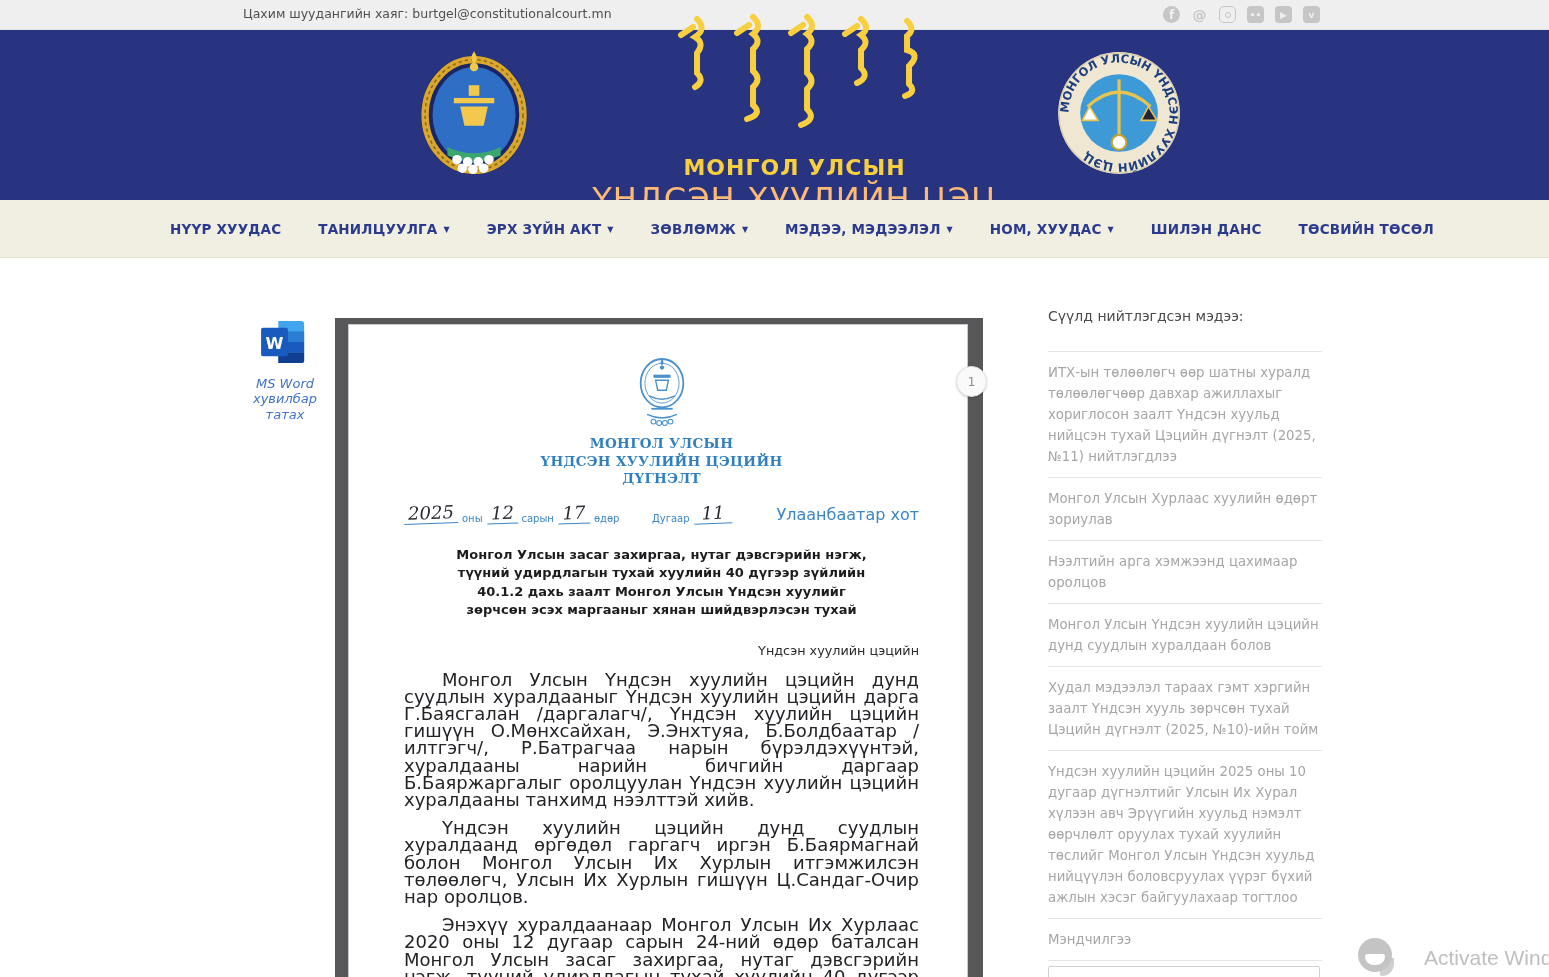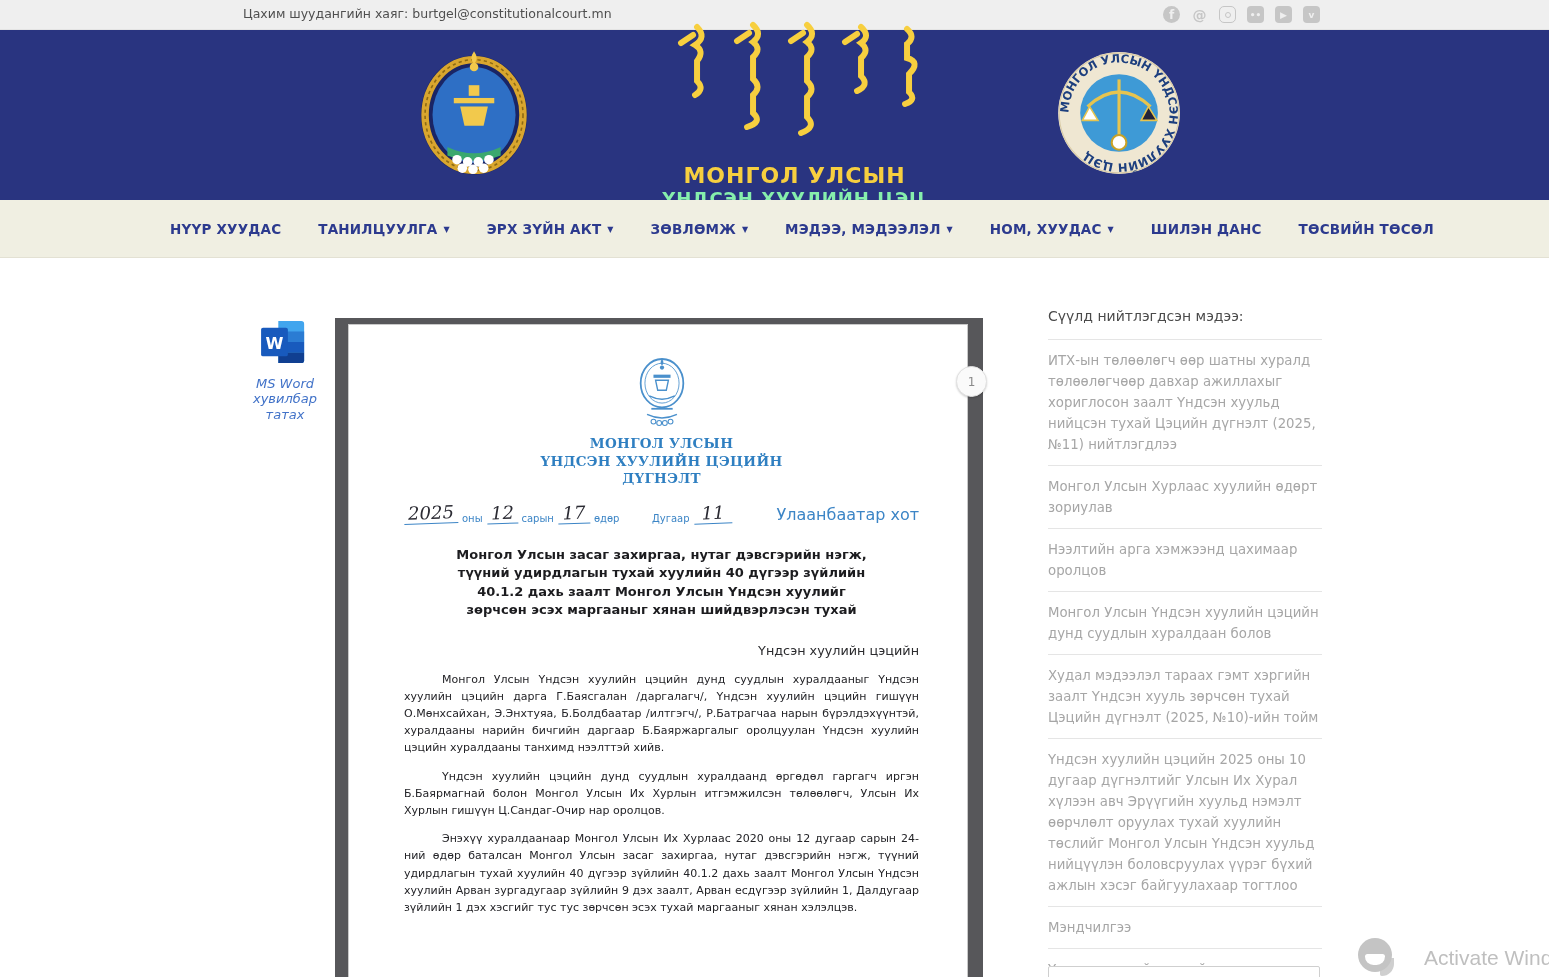--- a/index.html
+++ b/index.html
@@ -19,21 +19,21 @@
   .soc-outline { border:1.6px solid #c6c6c6; border-radius:5px; }
   .soc-outline .dot { width:6px; height:6px; border:1.6px solid #c6c6c6; border-radius:50%; }
   .soc-at { font-size:14px; color:#c6c6c6; font-weight:bold; }
 
   
   .header { position:absolute; top:30px; left:0; width:100%; height:170px; background:#293480; }
   .header-inner { position:absolute; left:50%; top:0; transform:translateX(-47%); height:170px;
                   display:flex; align-items:center; gap:46px; }
   .header-center { width:430px; text-align:center; }
   .header-title1 { color:#f7cf3f; font-weight:bold; font-size:22px; letter-spacing:1px; margin-top:6px; }
-  .header-title2 { color:#86efac; font-weight:bold; font-size:18px; letter-spacing:1px; }
+  .header-title2 { color:#fdba74; font-weight:normal; font-size:32px; letter-spacing:1px; }
 
   
   .navbar { position:absolute; top:200px; left:0; width:100%; height:58px; background:#f0efe2;
             border-bottom:1px solid #e3e1d3; display:flex; align-items:center;
             padding-left:170px; gap:37px; }
   .nav-item { display:flex; align-items:center; gap:6px; cursor:pointer; white-space:nowrap; }
   .nav-label { color:#2c3a8e; font-weight:bold; font-size:13.5px; letter-spacing:.2px; }
   .nav-caret { color:#2c3a8e; font-size:8px; margin-top:2px; }
 
   
@@ -56,26 +56,26 @@
   .hand { font-family:"DejaVu Serif", serif; font-style:italic; font-size:18px; color:#2b2b33;
           display:inline-block; transform:rotate(-2deg); padding:0 4px; }
   .blank { border-bottom:1.3px solid #3c85c6; display:inline-block; text-align:center; }
   .dl-left { display:flex; align-items:flex-end; gap:4px; }
   .dl-center { position:absolute; left:248px; display:flex; align-items:flex-end; gap:4px; }
   .doc-dateline { position:relative; }
   .dl-city { margin-left:auto; font-size:16px; }
   .doc-title { margin-top:22px; text-align:center; font-weight:bold; font-size:13px;
                line-height:18.5px; color:#1c1c1f; }
   .doc-location { margin-top:22px; text-align:right; font-size:12.8px; line-height:18px; color:#2b2b2e; }
-  .doc-par { margin-top:11px; font-size:11px; line-height:17.2px; text-align:justify;
+  .doc-par { margin-top:11px; font-size:18px; line-height:17.2px; text-align:justify;
              text-indent:38px; color:#232327; }
 
   
   .sidebar { position:absolute; left:1048px; top:308px; width:274px; height:658px; overflow:hidden; }
-  .sidebar-title { font-size:14px; color:#4a4a4a; margin-bottom:15px; }
+  .sidebar-title { font-size:14px; color:#4a4a4a; margin-bottom:27px; }
   .sidebar-list { list-style:none; border-top:1px solid #e5e5e5; }
   .sidebar-list li { padding:10px 0; border-bottom:1px solid #e5e5e5; font-size:13.3px;
                      line-height:21px; color:#a6a6a6; cursor:pointer; }
   .sidebar-box { position:absolute; left:1048px; top:966px; width:272px; height:42px;
                  border:1px solid #cfcfcf; border-radius:2px; background:#fff; }
 
   
   .watermark { position:absolute; left:1358px; top:938px; display:flex; align-items:flex-start; gap:30px; }
   .chat-icon { position:relative; width:36px; height:42px; }
   .chat-icon .head { position:absolute; left:0; top:0; width:34px; height:34px; border-radius:50%;

